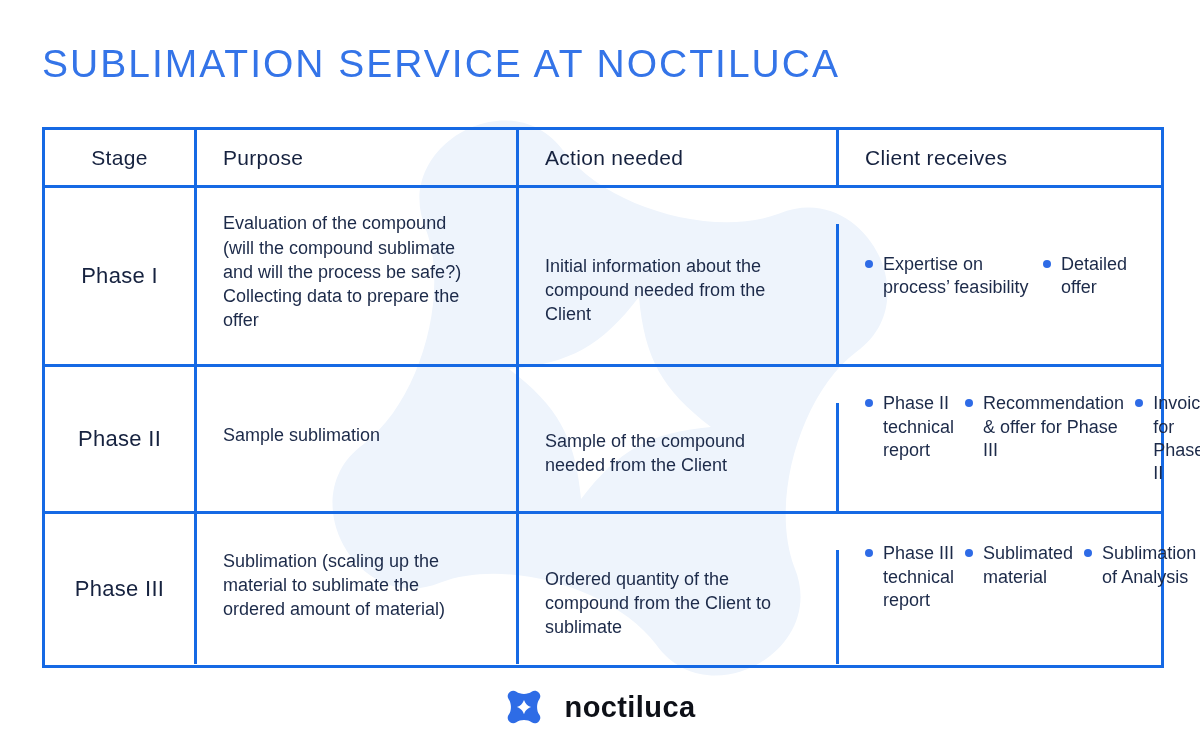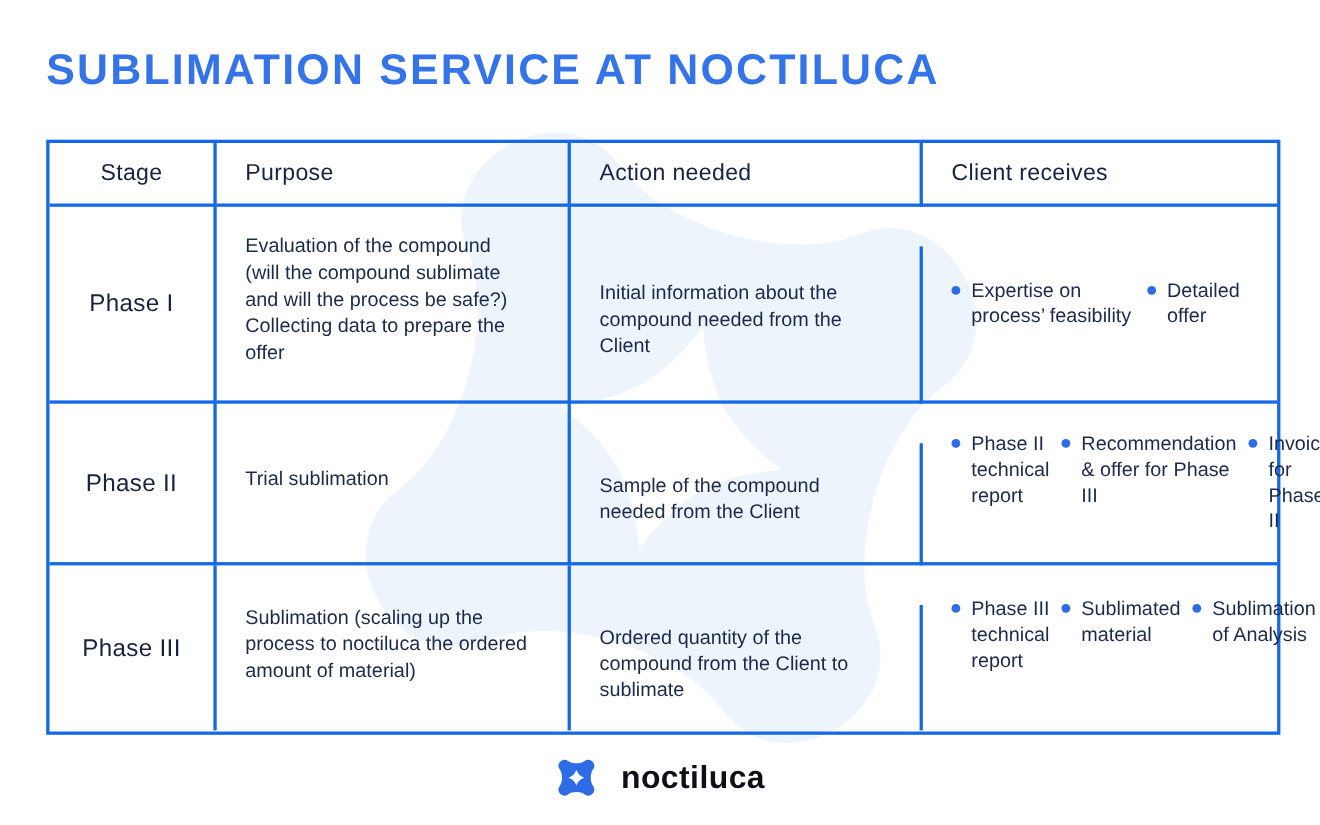--- a/index.html
+++ b/index.html
@@ -5,21 +5,21 @@
   html,body{margin:0;padding:0;}
   body{
     width:1200px;height:750px;position:relative;overflow:hidden;
     background:#ffffff;
     font-family:"Liberation Sans","DejaVu Sans",sans-serif;
     color:#1c2a49;
   }
   
   .page-title{
     position:absolute;left:42px;top:42px;width:1000px;
-    font-size:39px;font-weight:700;letter-spacing:2px;
+    font-size:39px;font-weight:400;letter-spacing:2px;
     color:#3474e8;white-space:nowrap;
   }
   
   .watermark{
     position:absolute;left:330px;top:118px;width:560px;height:560px;
     transform:rotate(16deg);z-index:0;pointer-events:none;
   }
   
   .service-table{
     position:absolute;left:42px;top:127px;width:1116px;height:535px;
@@ -116,38 +116,38 @@
     <ul class="bullet-list">
       <li class="bullet-item"><span class="bullet-dot"></span><span>Expertise on process’ feasibility</span></li>
       <li class="bullet-item"><span class="bullet-dot"></span><span>Detailed offer</span></li>
     </ul>
   </div>
 
   <div class="cell stage-cell">
       <span>Phase II</span>
     </div>
   <div class="cell text-cell">
-      <span>Trial sublimation</span>
+      <span>Sample sublimation</span>
     </div>
   <div class="cell text-cell action-cell">
       <span>Sample of the compound needed from the Client</span>
     </div>
   <div class="cell last-col">
     <ul class="bullet-list">
       <li class="bullet-item"><span class="bullet-dot"></span><span>Phase II technical report</span></li>
       <li class="bullet-item"><span class="bullet-dot"></span><span>Recommendation &amp; offer for Phase III</span></li>
       <li class="bullet-item"><span class="bullet-dot"></span><span>Invoice for Phase II</span></li>
     </ul>
   </div>
 
   <div class="cell stage-cell last-row">
       <span>Phase III</span>
     </div>
   <div class="cell text-cell last-row">
-      <span>Sublimation (scaling up the process to noctiluca the ordered  amount of material)</span>
+      <span>Sublimation (scaling up the material to sublimate the ordered  amount of material)</span>
     </div>
   <div class="cell text-cell action-cell last-row">
       <span>Ordered quantity of the compound from the Client to sublimate</span>
     </div>
   <div class="cell last-col last-row">
     <ul class="bullet-list">
       <li class="bullet-item"><span class="bullet-dot"></span><span>Phase III technical report</span></li>
       <li class="bullet-item"><span class="bullet-dot"></span><span>Sublimated material</span></li>
       <li class="bullet-item"><span class="bullet-dot"></span><span>Sublimation of Analysis</span></li>
       <li class="bullet-item"><span class="bullet-dot"></span><span>Invoice for Phase III</span></li>

